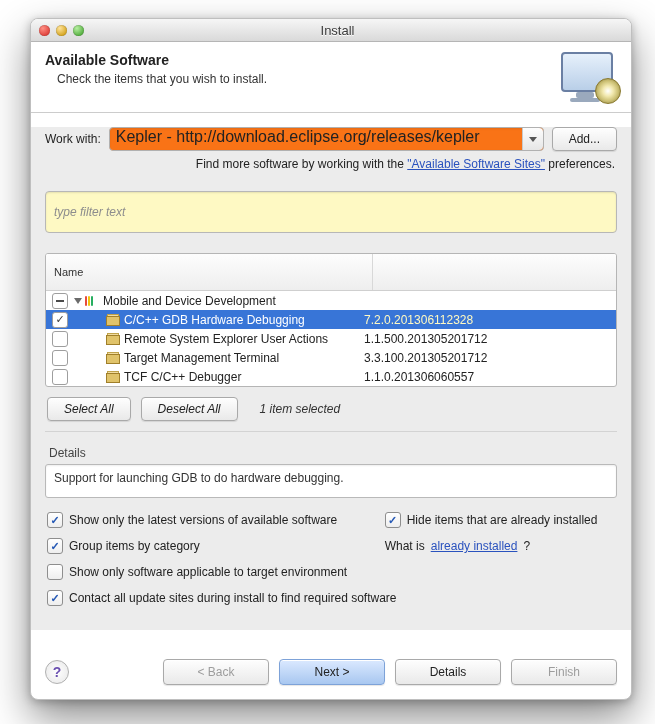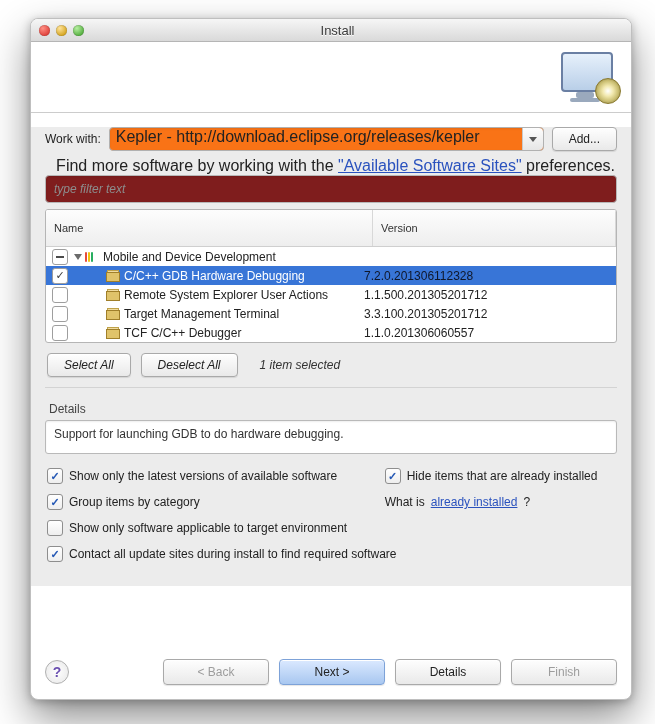--- a/index.html
+++ b/index.html
@@ -32,36 +32,36 @@
   .row{display:flex;align-items:center;gap:8px;margin:14px 0 6px;}
   .combo{flex:1;display:flex;align-items:flex-start;height:22px;background:#f97316;border:1px solid #b1b1b1;border-radius:4px;
          box-shadow:inset 0 1px 2px rgba(0,0,0,.08);padding:0 6px;font-size:16px;position:relative;}
   .combo .arrow{position:absolute;right:0;top:0;bottom:0;width:20px;border-left:1px solid #c8c8c8;
                 background:linear-gradient(#fdfdfd,#e6e6e6);display:flex;align-items:center;justify-content:center;border-radius:0 4px 4px 0;}
   .btn{height:22px;padding:0 16px;border:1px solid #a9a9a9;border-radius:4px;
        background:linear-gradient(#fefefe,#e9e9e9);font-size:12px;display:flex;align-items:center;justify-content:center;
        box-shadow:0 1px 0 #fff inset,0 1px 1px rgba(0,0,0,.1);}
   .btn.primary{background:linear-gradient(#dbe9ff,#a8c7f0);border-color:#7da2d8;}
   .btn.disabled{color:#9d9d9d;}
-  .hint{font-size:16px;text-align:right;margin:6px 2px 0;}
+  .hint{font-size:12px;text-align:right;margin:6px 2px 20px;}
   .hint a,.link{color:#2a52be;text-decoration:underline;}
   
-  .filter{height:24px;border:1px solid #b7b7b7;border-radius:4px;background:#7f1d1d;
-          box-shadow:inset 0 1px 2px rgba(0,0,0,.1);padding:1px 8px;display:flex;align-items:center;color:#8d8d8d;font-style:italic;margin-bottom:6px;}
+  .filter{height:24px;border:1px solid #b7b7b7;border-radius:4px;background:#fef9c3;
+          box-shadow:inset 0 1px 2px rgba(0,0,0,.1);padding:8px 8px;display:flex;align-items:center;color:#8d8d8d;font-style:italic;margin-bottom:20px;}
   
   .tree{border:1px solid #b5b5b5;background:#fff;border-radius:3px;overflow:hidden;}
   .thead{display:flex;background:linear-gradient(#fdfdfd,#eeeeee);border-bottom:1px solid #cfcfcf;font-size:11px;color:#333;}
   .th{padding:12px 8px;border-right:1px solid #d8d8d8;}
   .th.name{flex:0 0 310px;}
   .th.ver{flex:1;}
   .trow{display:flex;align-items:center;height:19px;font-size:12px;}
   .trow .cell-name{flex:0 0 310px;display:flex;align-items:center;overflow:hidden;white-space:nowrap;}
   .trow .cell-ver{flex:1;padding-left:8px;}
   .trow.sel{background:#3875d7;color:#fff;}
-  .trow.sel .cell-ver{color:#0f172a;}
+  .trow.sel .cell-ver{color:#fef9c3;}
   .cbwrap{width:14px;height:14px;border:1px solid #9e9e9e;border-radius:3px;background:#fff;margin:0 4px 0 6px;
           display:flex;align-items:center;justify-content:center;flex:none;}
   .cbwrap.minus::after{content:"";width:8px;height:2px;background:#4b4b4b;}
   .cbwrap.checked::after{content:"✓";font-size:11px;color:#3a3a3a;}
   .disclosure{width:0;height:0;margin:0 3px 0 2px;flex:none;}
   .disclosure.expanded{border-left:4px solid transparent;border-right:4px solid transparent;border-top:6px solid #6b6b6b;}
   .spacer{flex:none}
   .pkg-icon{width:14px;height:12px;flex:none;margin-right:4px;position:relative;}
   .pkg-icon .box{position:absolute;left:0;right:0;bottom:0;height:8px;background:#e0c36a;border:1px solid #a07f2a;}
   .pkg-icon .flap{position:absolute;left:1px;right:1px;top:0;height:4px;background:#f1dca0;border:1px solid #bfa24a;}
@@ -97,20 +97,24 @@
     <div class="titlebar">
       <div class="traffic">
         <div class="tl red"></div>
         <div class="tl yel"></div>
         <div class="tl grn"></div>
       </div>
       <div class="title">Install</div>
     </div>
 
     <div class="header">
+      <div class="txt">
+        <h2>Available Software</h2>
+        <p>Check the items that you wish to install.</p>
+      </div>
       <div class="monitor">
         <div class="screen"></div>
           <div class="stand"></div>
           <div class="base"></div>
           <div class="disc"></div>
       </div>
     </div>
 
     <div class="body">
 
@@ -130,21 +134,20 @@
         <span>Find more software by working with the </span><a class="link">"Available Software Sites"</a><span> preferences.</span>
       </div>
 
       <div class="filter">
         <span>type filter text</span>
       </div>
 
       <div class="tree">
         <div class="thead">
           <div class="th name">Name</div>
-          <div class="th ver">Version</div>
         </div>
 
         <div class="trow">
           <div class="cell-name">
             <div class="cbwrap minus"></div>
             <div class="disclosure expanded"></div>
             <div class="cat-icon">
               <span class="bar1"></span><span class="bar2"></span><span class="bar3"></span>
             </div>
             <span>Mobile and Device Development</span>

